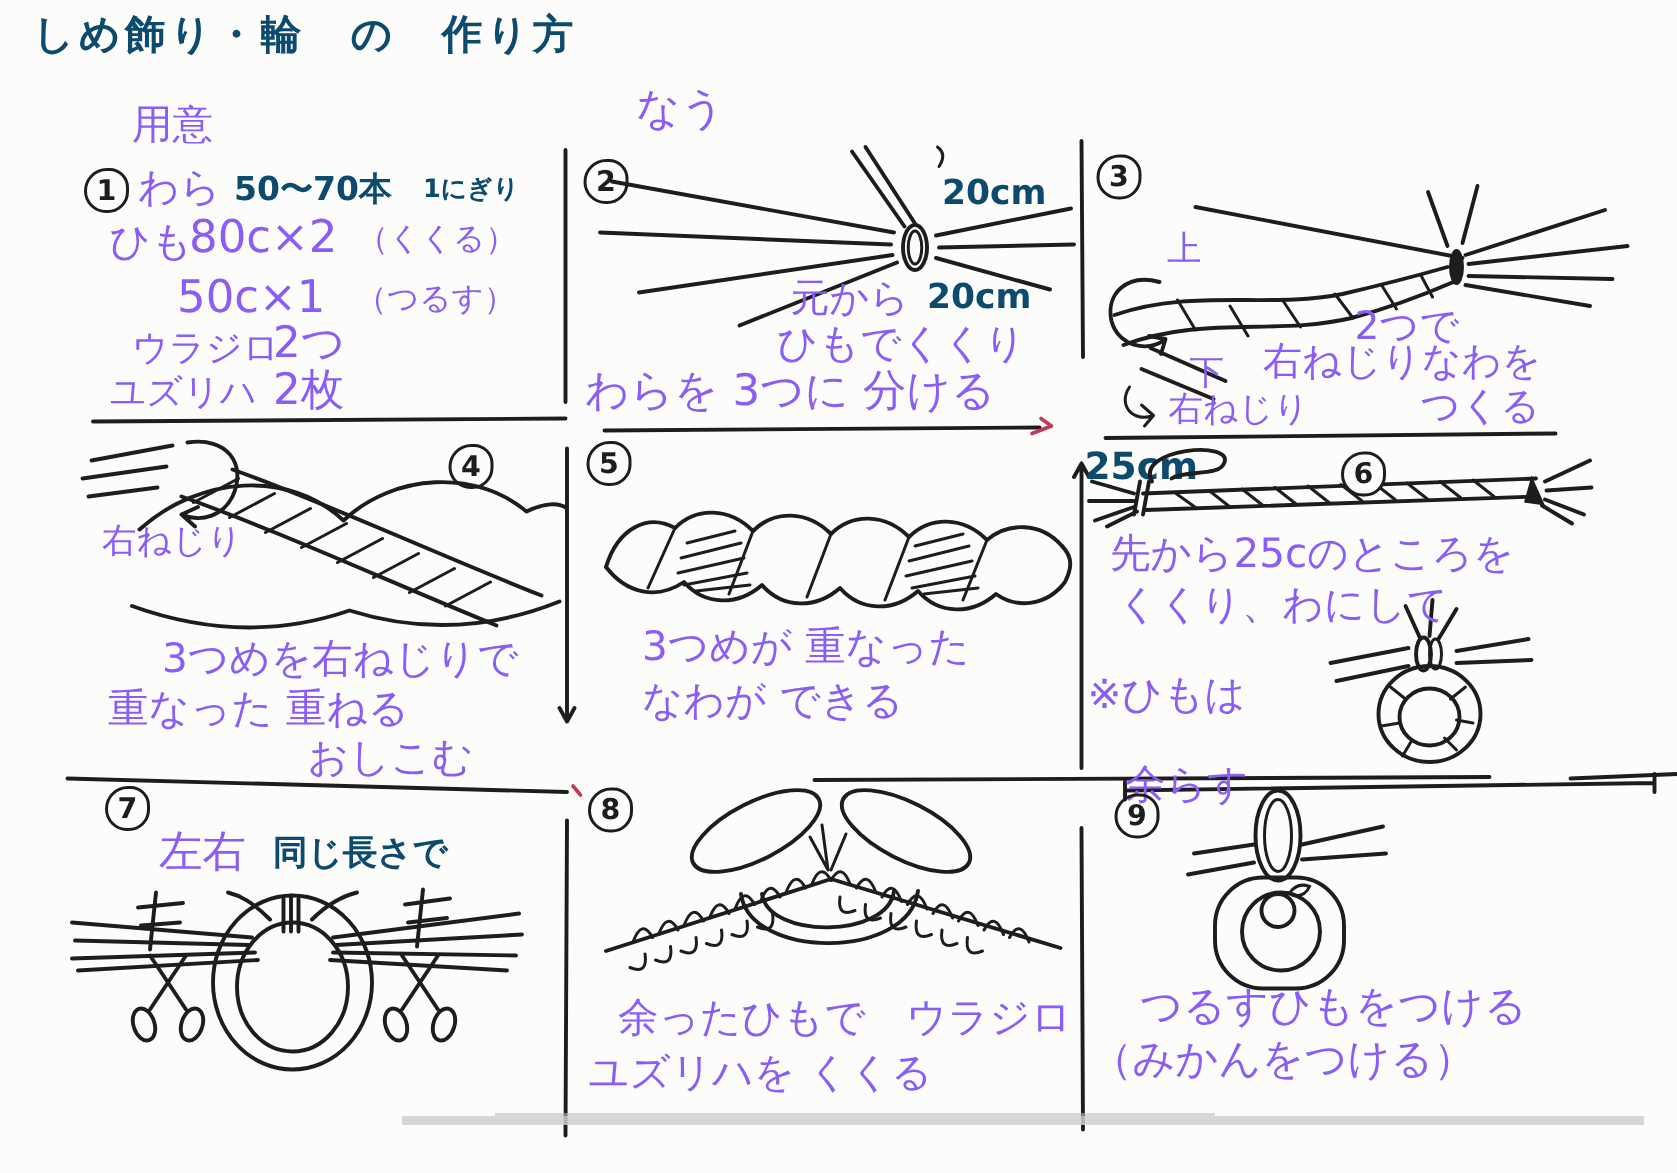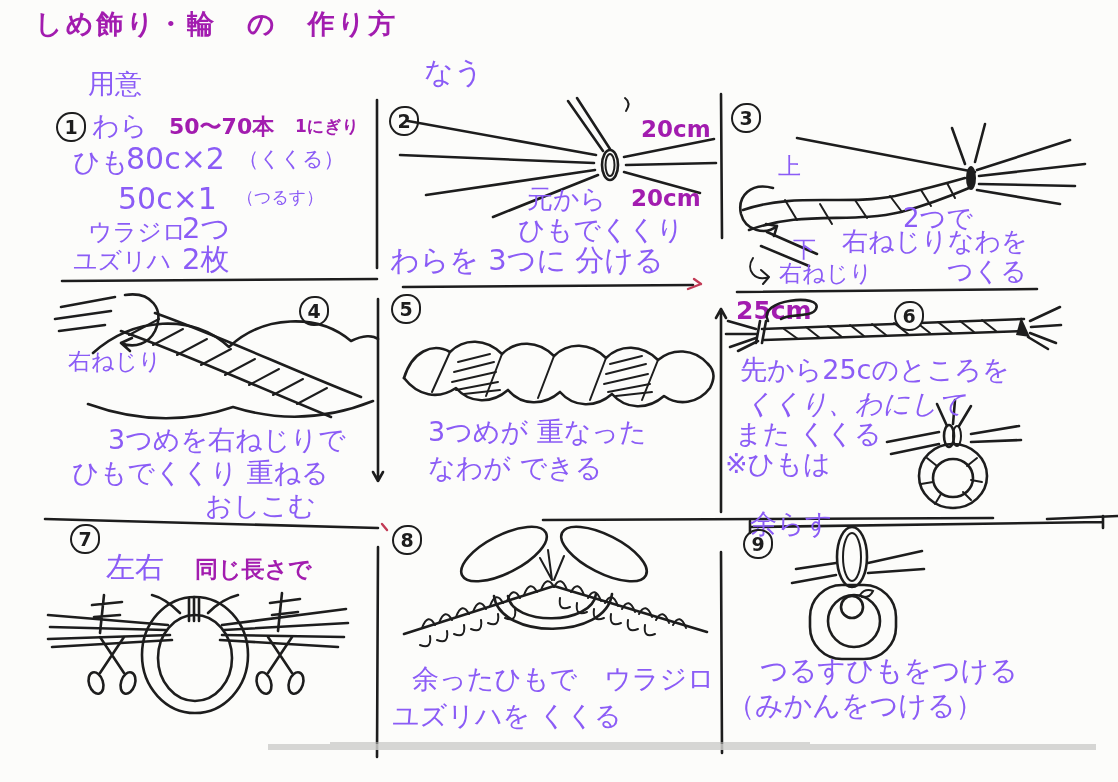--- a/index.html
+++ b/index.html
@@ -4,21 +4,21 @@
 <style>
   html,body{margin:0;padding:0;background:#ffffff;}
   #page{
     position:relative;width:1118px;height:782px;overflow:hidden;
     background:#fcfcfa;
     font-family:"DejaVu Sans","Liberation Sans",sans-serif;
     color:#1d1d1d;
   }
   .t{position:absolute;white-space:nowrap;line-height:1;}
   .hand{color:#8b5cf6;font-weight:400;}
-  .print{color:#a21caf;font-weight:700;margin-left:13px;}
+  .print{color:#0c4a6e;font-weight:700;}
   .cnum{
     position:absolute;width:30px;height:30px;box-sizing:border-box;
     border:2.4px solid #1d1d1d;border-radius:54% 46% 50% 52%;
     display:flex;align-items:center;justify-content:center;
     font-size:19px;font-weight:600;color:#1d1d1d;background:transparent;
   }
   svg{position:absolute;overflow:visible;}
   .sk{stroke:#1d1d1d;stroke-width:2.6;fill:none;stroke-linecap:round;stroke-linejoin:round;}
   .skt{stroke:#1d1d1d;stroke-width:2;fill:none;stroke-linecap:round;}
   .red{stroke:#c23a55;stroke-width:2.4;fill:none;stroke-linecap:round;}
@@ -56,21 +56,21 @@
   <span class="cnum" style="left:56px;top:112px;">
       <i style="font-style:normal">1</i>
     </span>
   <span class="t hand" style="left:92px;top:112px;font-size:27px;">わら</span>
   <span class="t print" style="left:156px;top:116px;font-size:22px;">50〜70本</span>
   <span class="t print" style="left:282px;top:118px;font-size:17px;">1にぎり</span>
   <span class="t hand" style="left:73px;top:148px;font-size:27px;">ひも</span>
   <span class="t hand" style="left:126px;top:144px;font-size:30px;">80c×2</span>
   <span class="t hand" style="left:238px;top:149px;font-size:21px;">（くくる）</span>
   <span class="t hand" style="left:118px;top:184px;font-size:30px;">50c×1</span>
-  <span class="t hand" style="left:237px;top:189px;font-size:17px;">（つるす）</span>
+  <span class="t hand" style="left:237px;top:189px;font-size:21px;">（つるす）</span>
   <span class="t hand" style="left:88px;top:220px;font-size:24px;">ウラジロ</span>
   <span class="t hand" style="left:182px;top:214px;font-size:29px;">2つ</span>
   <span class="t hand" style="left:73px;top:249px;font-size:24px;">ユズリハ</span>
   <span class="t hand" style="left:182px;top:245px;font-size:29px;">2枚</span>
 
   <span class="cnum" style="left:389px;top:106px;">
       <i style="font-style:normal">2</i>
     </span>
   <svg style="left:398px;top:95px;" width="318" height="130" viewBox="0 0 318 130">
     <path class="sk" d="M198,60 L10,26 M196,68 L2,60 M197,75 L28,100 M200,80 L95,122"></path>
@@ -115,21 +115,21 @@
     <path class="sk" d="M28,18 L82,8 M22,30 L78,22 M26,42 L72,36"></path>
     <path class="sk" d="M92,6 C118,2 132,20 122,42 C116,54 102,60 88,54 M88,54 L99,49 M88,54 L97,62"></path>
     <path class="sk" d="M60,64 C100,28 160,24 196,58 C230,26 285,24 318,52 C330,46 340,46 345,50"></path>
     <path class="sk" d="M55,115 Q130,142 200,118 Q270,140 340,112"></path>
     <path class="sk" d="M88,42 C150,64 220,96 298,128"></path>
     <path class="sk" d="M122,24 C184,46 252,78 328,108"></path>
     <path class="skt" d="M96,46 L126,30 M120,56 L150,40 M144,66 L174,50 M168,76 L198,60 M192,86 L222,70 M216,96 L246,80 M240,106 L270,90 M264,115 L294,99"></path>
   </svg>
   <span class="t hand" style="left:68px;top:350px;font-size:23px;">右ねじり</span>
   <span class="t hand" style="left:108px;top:426px;font-size:27px;">3つめを右ねじりで</span>
-  <span class="t hand" style="left:72px;top:459px;font-size:27px;">ひもでくくり 重ねる</span>
+  <span class="t hand" style="left:72px;top:459px;font-size:27px;">重なった 重ねる</span>
   <span class="t hand" style="left:205px;top:492px;font-size:27px;">おしこむ</span>
 
   <span class="cnum" style="left:391px;top:294px;">
       <i style="font-style:normal">5</i>
     </span>
   <svg style="left:398px;top:330px;" width="322" height="85" viewBox="0 0 322 85">
     <path class="sk" d="M6,48 C14,22 34,12 52,22 C66,8 88,8 104,24 C118,10 140,10 156,26 C170,12 192,12 208,28 C222,14 244,14 260,30 C274,18 296,18 310,34"></path>
     <path class="sk" d="M6,48 C20,66 40,70 58,58 C72,74 94,74 110,60 C124,76 146,76 162,62 C176,78 198,78 214,64 C228,80 250,80 266,66 C280,76 300,74 312,58 C316,50 318,42 310,34"></path>
     <path class="skt" d="M52,22 L34,62 M104,24 L88,66 M156,26 L140,68 M208,28 L192,70 M260,30 L244,70"></path>
     <path class="skt" d="M60,32 L92,24 M56,42 L96,32 M54,52 L98,42 M58,60 L100,52 M66,64 L102,60"></path>
@@ -154,22 +154,21 @@
   <svg style="left:883px;top:400px;" width="140" height="115" viewBox="0 0 140 115">
     <path class="sk" d="M4,42 L56,32 M8,54 L56,44 M88,34 L136,26 M88,42 L138,40"></path>
     <path class="sk" d="M64,26 L54,4 M70,24 L72,0 M76,26 L88,6"></path>
     <ellipse class="sk" cx="66" cy="36" rx="5" ry="11"></ellipse>
     <ellipse class="skt" cx="74" cy="36" rx="4" ry="10"></ellipse>
     <ellipse class="sk" cx="70" cy="76" rx="34" ry="32"></ellipse>
     <ellipse class="sk" cx="70" cy="78" rx="20" ry="19"></ellipse>
     <path class="skt" d="M94,58 L84,66 M99,82 L88,80 M88,100 L80,92 M52,104 L58,94 M38,84 L50,82 M44,58 L54,66"></path>
   </svg>
   <span class="t hand" style="left:740px;top:356px;font-size:27px;">先から25cのところを</span>
-  <span class="t hand" style="left:745px;top:390px;font-size:27px;font-style:italic;">くくり、わにして</span>
-  <span class="t hand" style="left:735px;top:420px;font-size:27px;">また くくる</span>
+  <span class="t hand" style="left:745px;top:390px;font-size:27px;">くくり、わにして</span>
   <span class="t hand" style="left:725px;top:450px;font-size:27px;">※ひもは</span>
   <span class="t hand" style="left:750px;top:482px;font-size:27px;margin-top:28px;">余らす</span>
 
   <span class="cnum" style="left:70px;top:524px;">
       <i style="font-style:normal">7</i>
     </span>
   <span class="t hand" style="left:106px;top:553px;font-size:29px;">左右</span>
   <span class="t print" style="left:182px;top:558px;font-size:23px;">同じ長さで</span>
   <svg style="left:48px;top:585px;" width="300" height="135" viewBox="0 0 300 135">
     <ellipse class="sk" cx="147" cy="70" rx="53" ry="58"></ellipse>

